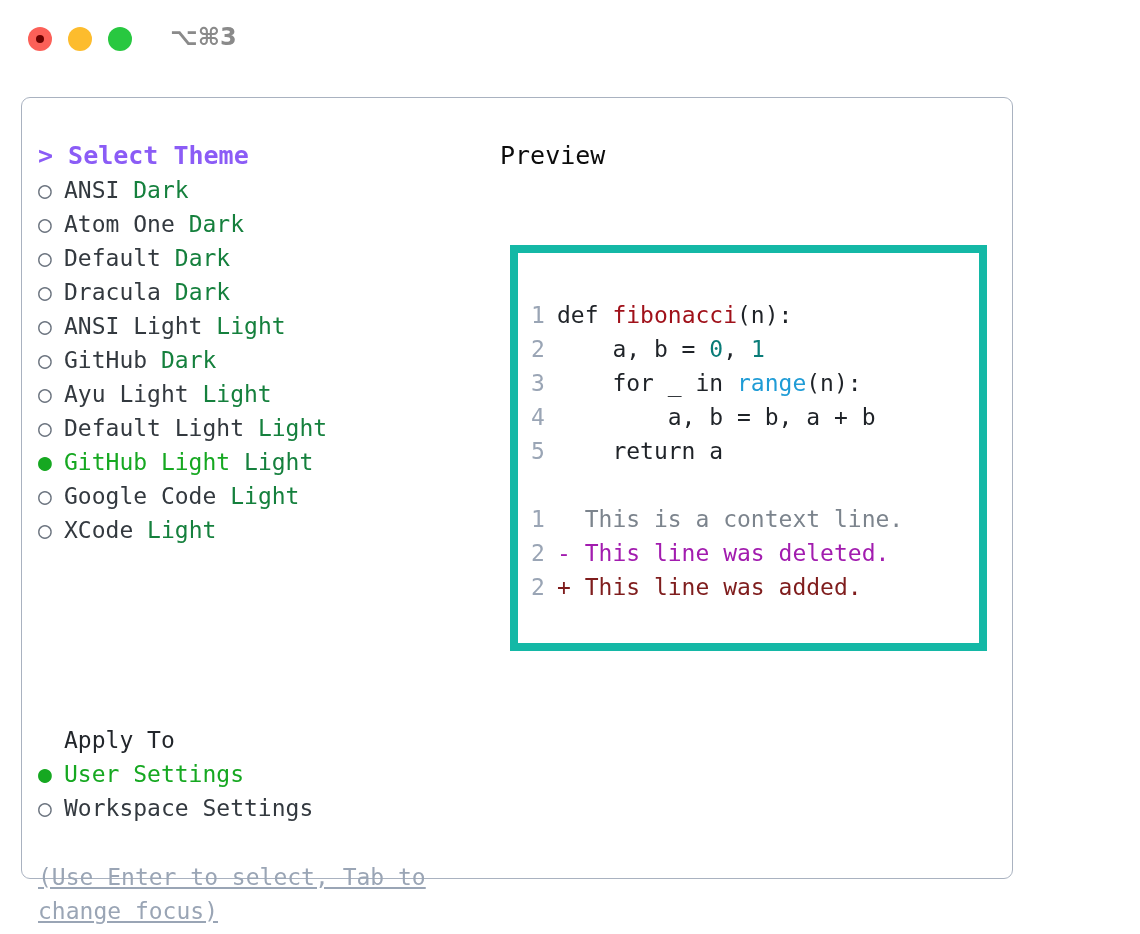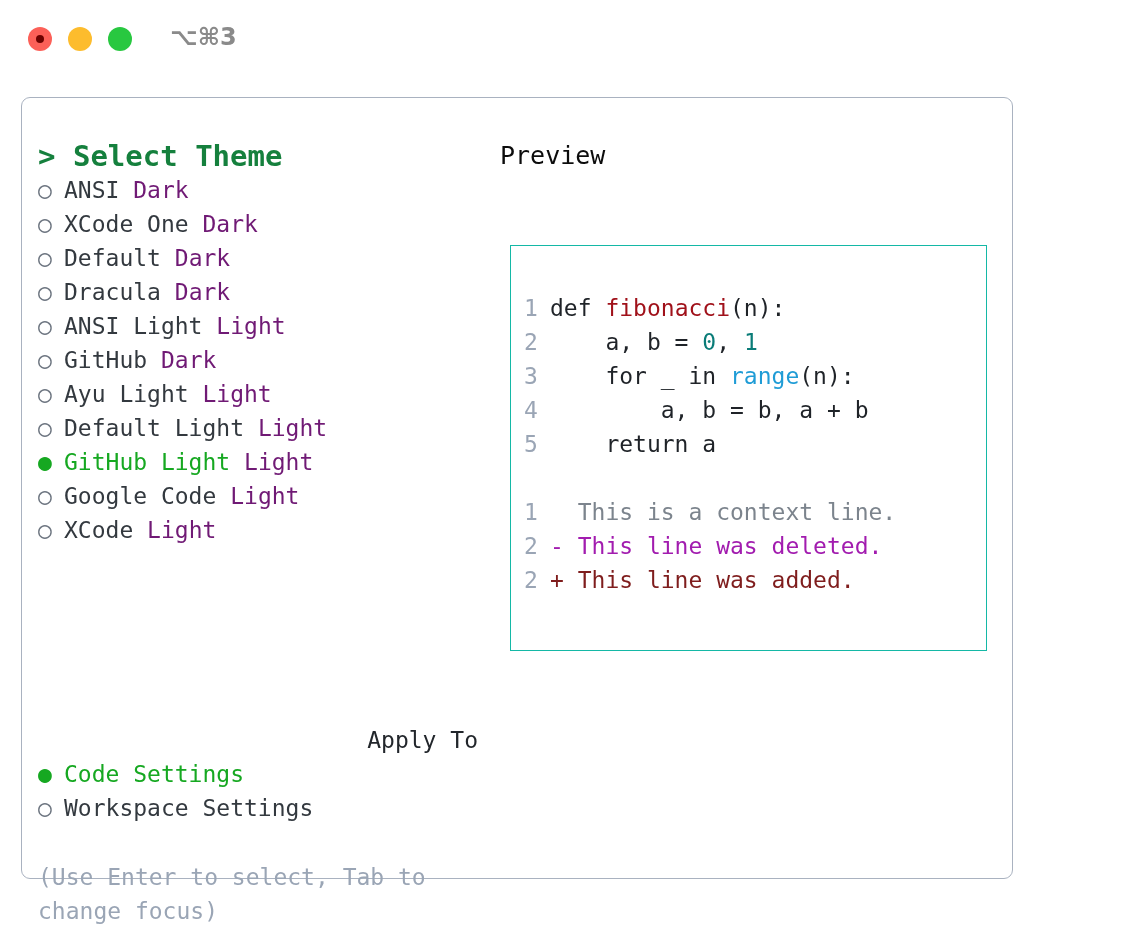--- a/index.html
+++ b/index.html
@@ -75,67 +75,67 @@
   }
 
   
   #left-col {
     position: absolute;
     left: 16px;
     top: 41px;
     width: 440px;
   }
   #section-title-themes {
-    font-size: 29px;
+    font-size: 25px;
     font-weight: bold;
-    color: #15803d;
+    color: #8b5cf6;
     line-height: 34px;
     white-space: pre;
   }
   .opt-row {
     font-size: 23px;
     line-height: 34px;
     color: #33393f;
     white-space: pre;
   }
   .bullet {
     display: inline-block;
     width: 26px;
     color: #6f7782;
   }
   .bullet.selected { color: #16a821; }
   .opt-name.selected { color: #16a821; }
   .opt-tag {
-    color: #701a75;
+    color: #15803d;
     text-align: right;
   }
 
   #apply-block {
     position: absolute;
     left: 16px;
     top: 625px;
     width: 440px;
   }
   #section-title-apply {
     font-size: 23px;
     line-height: 34px;
     color: #22262b;
     white-space: pre;
     padding-left: 26px;
-    text-align: right;
   }
 
   #hint {
     position: absolute;
     left: 16px;
     top: 762px;
     width: 410px;
     font-size: 23px;
     line-height: 34px;
     color: #9aa5b5;
+    text-decoration: underline;
   }
 
   
   #right-col {
     position: absolute;
     left: 478px;
     top: 41px;
     width: 500px;
   }
   #section-title-preview {
@@ -144,21 +144,21 @@
     color: #0c0c0c;
     line-height: 34px;
     white-space: pre;
   }
   #preview-box {
     position: absolute;
     left: 10px;
     top: 106px;
     width: 477px;
     height: 406px;
-    border: 1px solid #14b8a6;
+    border: 8px solid #14b8a6;
     box-sizing: border-box;
     background: #ffffff;
   }
   #code-area {
     position: absolute;
     left: 13px;
     top: 45px;
     font-size: 23px;
     line-height: 34px;
     white-space: pre;
@@ -192,37 +192,37 @@
     <div class="dot" id="dot-maximize"></div>
     <div id="shortcut-label">⌥⌘3</div>
   </div>
 
   <div id="panel">
 
     <div id="left-col">
       <div id="section-title-themes">&gt; Select Theme</div>
       <div id="theme-list">
           <div class="opt-row"><span class="bullet">○</span><span class="opt-name">ANSI</span><span> </span><span class="opt-tag">Dark</span></div>
-          <div class="opt-row"><span class="bullet">○</span><span class="opt-name">XCode One</span><span> </span><span class="opt-tag">Dark</span></div>
+          <div class="opt-row"><span class="bullet">○</span><span class="opt-name">Atom One</span><span> </span><span class="opt-tag">Dark</span></div>
           <div class="opt-row"><span class="bullet">○</span><span class="opt-name">Default</span><span> </span><span class="opt-tag">Dark</span></div>
           <div class="opt-row"><span class="bullet">○</span><span class="opt-name">Dracula</span><span> </span><span class="opt-tag">Dark</span></div>
           <div class="opt-row"><span class="bullet">○</span><span class="opt-name">ANSI Light</span><span> </span><span class="opt-tag">Light</span></div>
           <div class="opt-row"><span class="bullet">○</span><span class="opt-name">GitHub</span><span> </span><span class="opt-tag">Dark</span></div>
           <div class="opt-row"><span class="bullet">○</span><span class="opt-name">Ayu Light</span><span> </span><span class="opt-tag">Light</span></div>
           <div class="opt-row"><span class="bullet">○</span><span class="opt-name">Default Light</span><span> </span><span class="opt-tag">Light</span></div>
           <div class="opt-row"><span class="bullet selected">●</span><span class="opt-name selected">GitHub Light</span><span> </span><span class="opt-tag">Light</span></div>
           <div class="opt-row"><span class="bullet">○</span><span class="opt-name">Google Code</span><span> </span><span class="opt-tag">Light</span></div>
           <div class="opt-row"><span class="bullet">○</span><span class="opt-name">XCode</span><span> </span><span class="opt-tag">Light</span></div>
         </div>
     </div>
 
     <div id="apply-block">
       <div id="section-title-apply">Apply To</div>
       <div id="apply-list">
-          <div class="opt-row"><span class="bullet selected">●</span><span class="opt-name selected">Code Settings</span></div>
+          <div class="opt-row"><span class="bullet selected">●</span><span class="opt-name selected">User Settings</span></div>
           <div class="opt-row"><span class="bullet">○</span><span class="opt-name">Workspace Settings</span></div>
         </div>
     </div>
 
     <div id="hint">(Use Enter to select, Tab to change focus)</div>
 
     <div id="right-col">
       <div id="section-title-preview">Preview</div>
       <div id="preview-box">
         <div id="code-area"><div class="code-line"><span class="ln">1</span><span class="c-plain">def </span><span class="c-func">fibonacci</span><span class="c-plain">(n):</span></div><div class="code-line"><span class="ln">2</span><span class="c-plain">    a, b = </span><span class="c-num">0</span><span class="c-plain">, </span><span class="c-num">1</span></div><div class="code-line"><span class="ln">3</span><span class="c-plain">    for _ in </span><span class="c-builtin">range</span><span class="c-plain">(n):</span></div><div class="code-line"><span class="ln">4</span><span class="c-plain">        a, b = b, a + b</span></div><div class="code-line"><span class="ln">5</span><span class="c-plain">    return a</span></div><div class="blank-line"></div><div class="code-line"><span class="ln">1</span><span class="c-ctx">  This is a context line.</span></div><div class="code-line"><span class="ln">2</span><span class="c-del">- This line was deleted.</span></div><div class="code-line"><span class="ln">2</span><span class="c-add">+ This line was added.</span></div></div>

